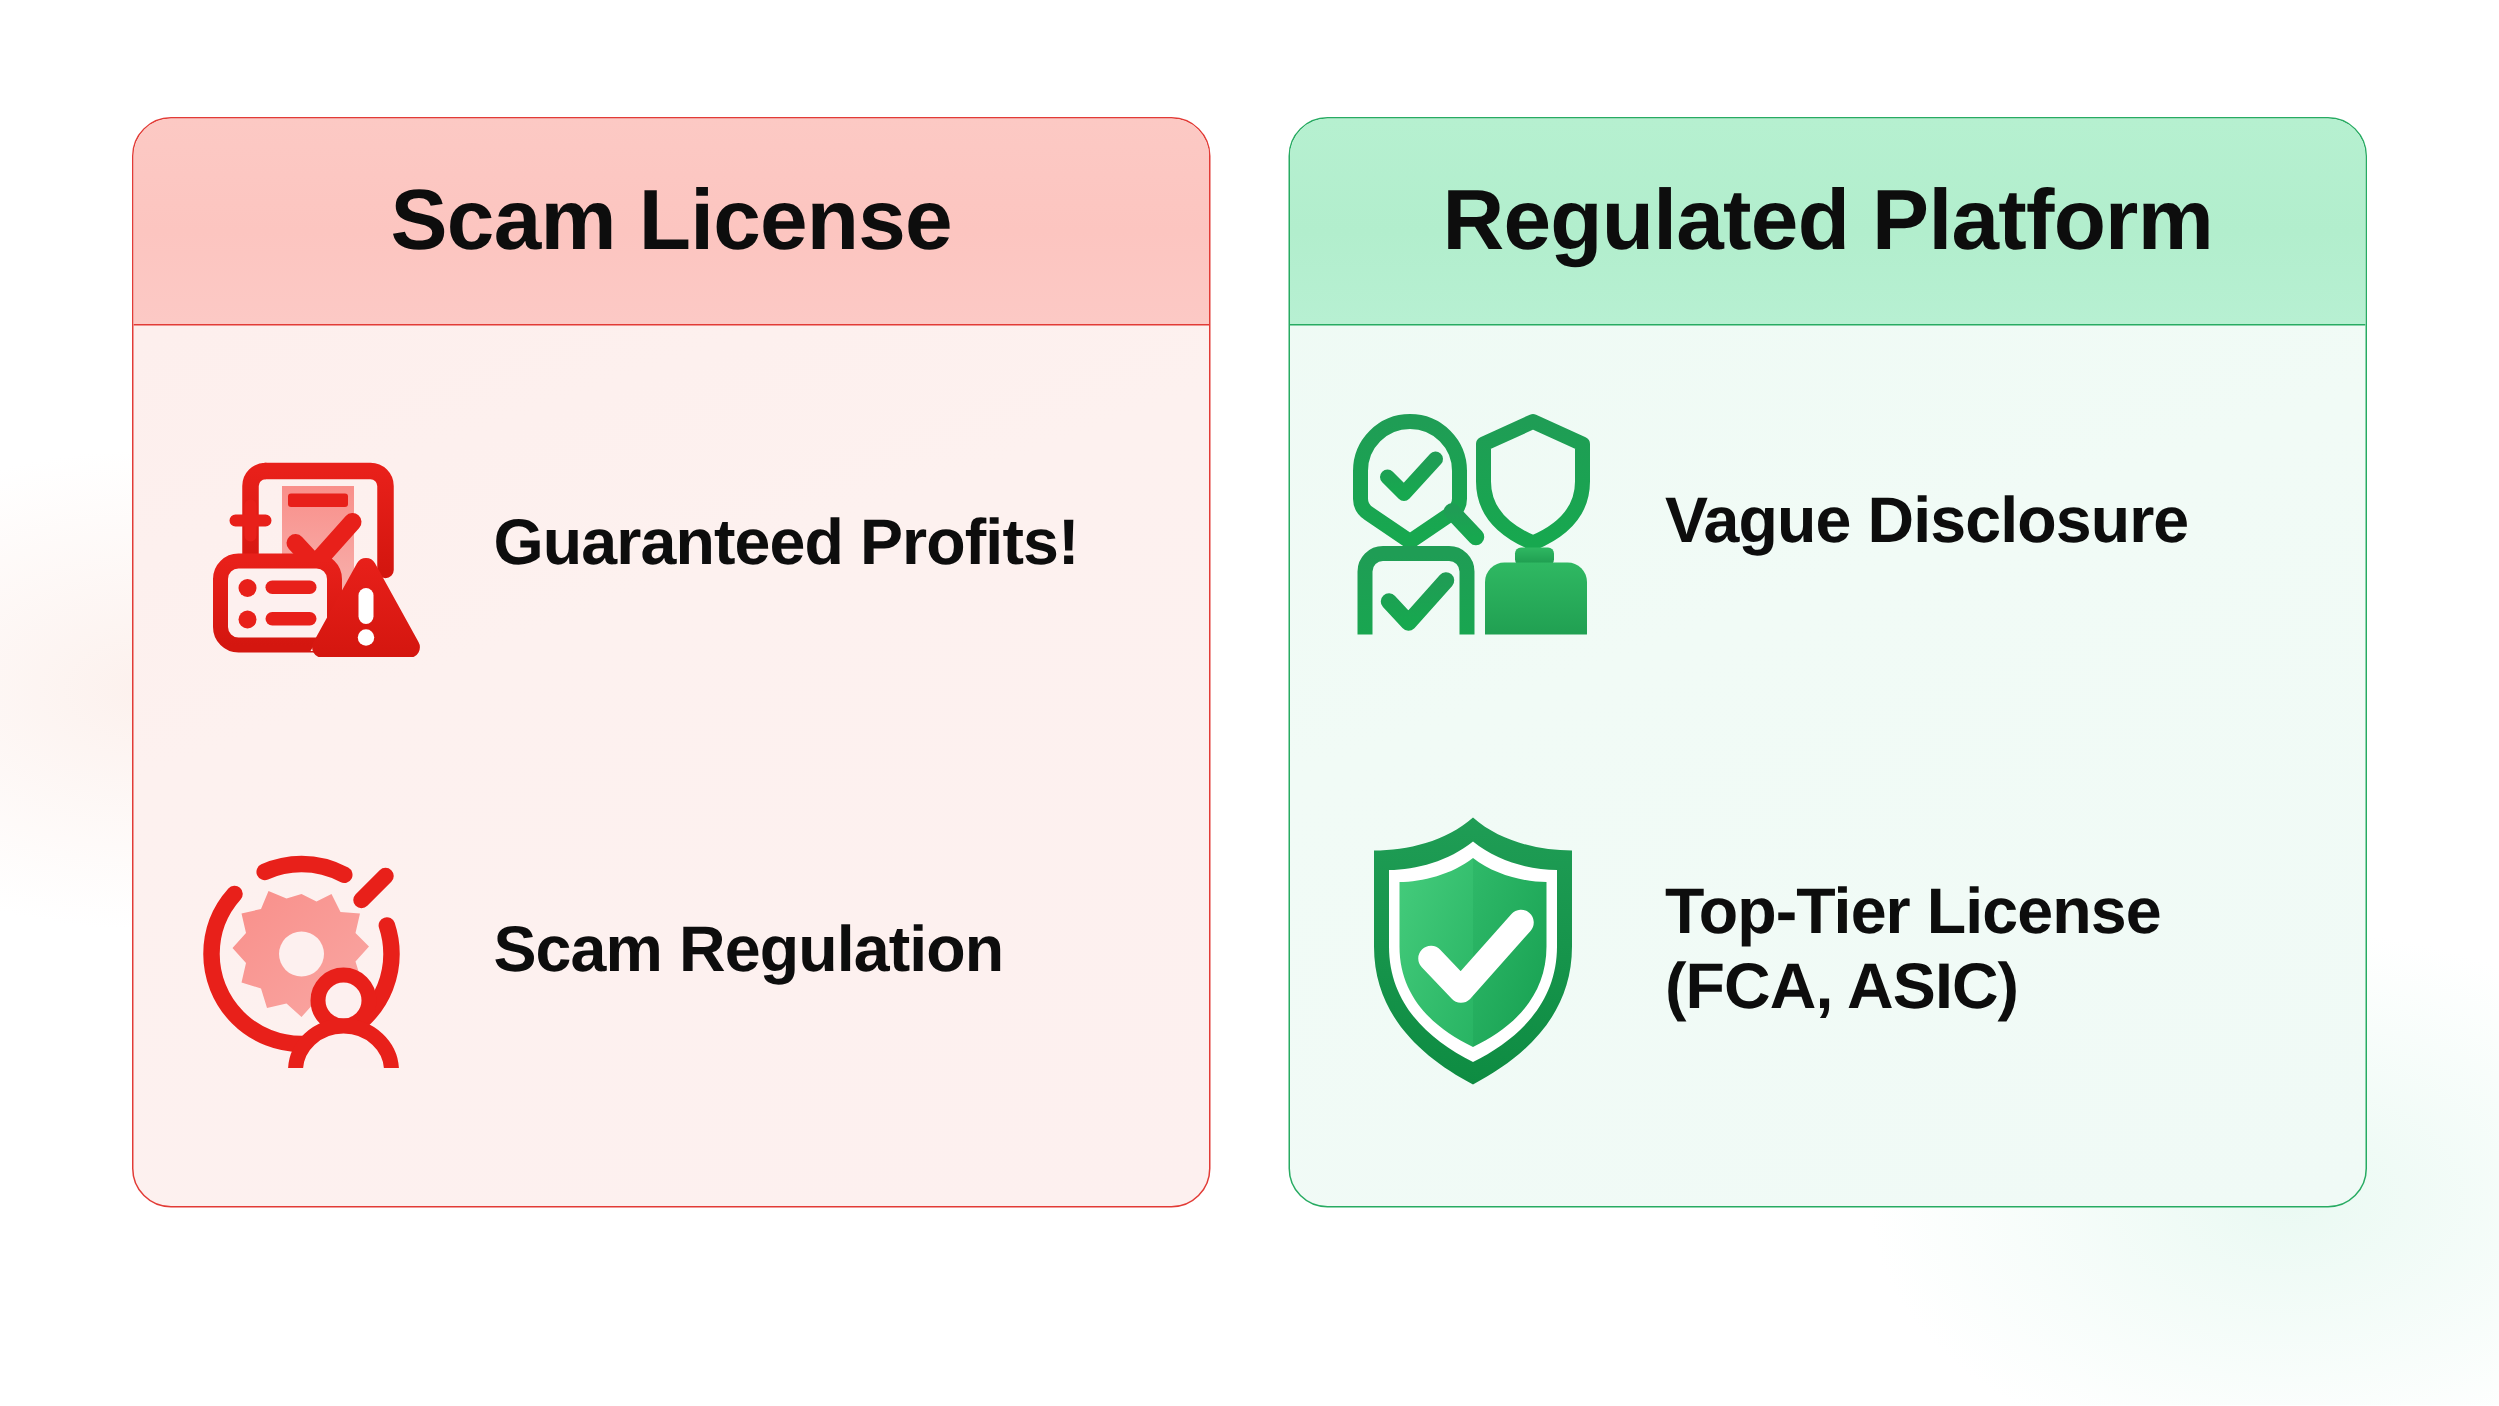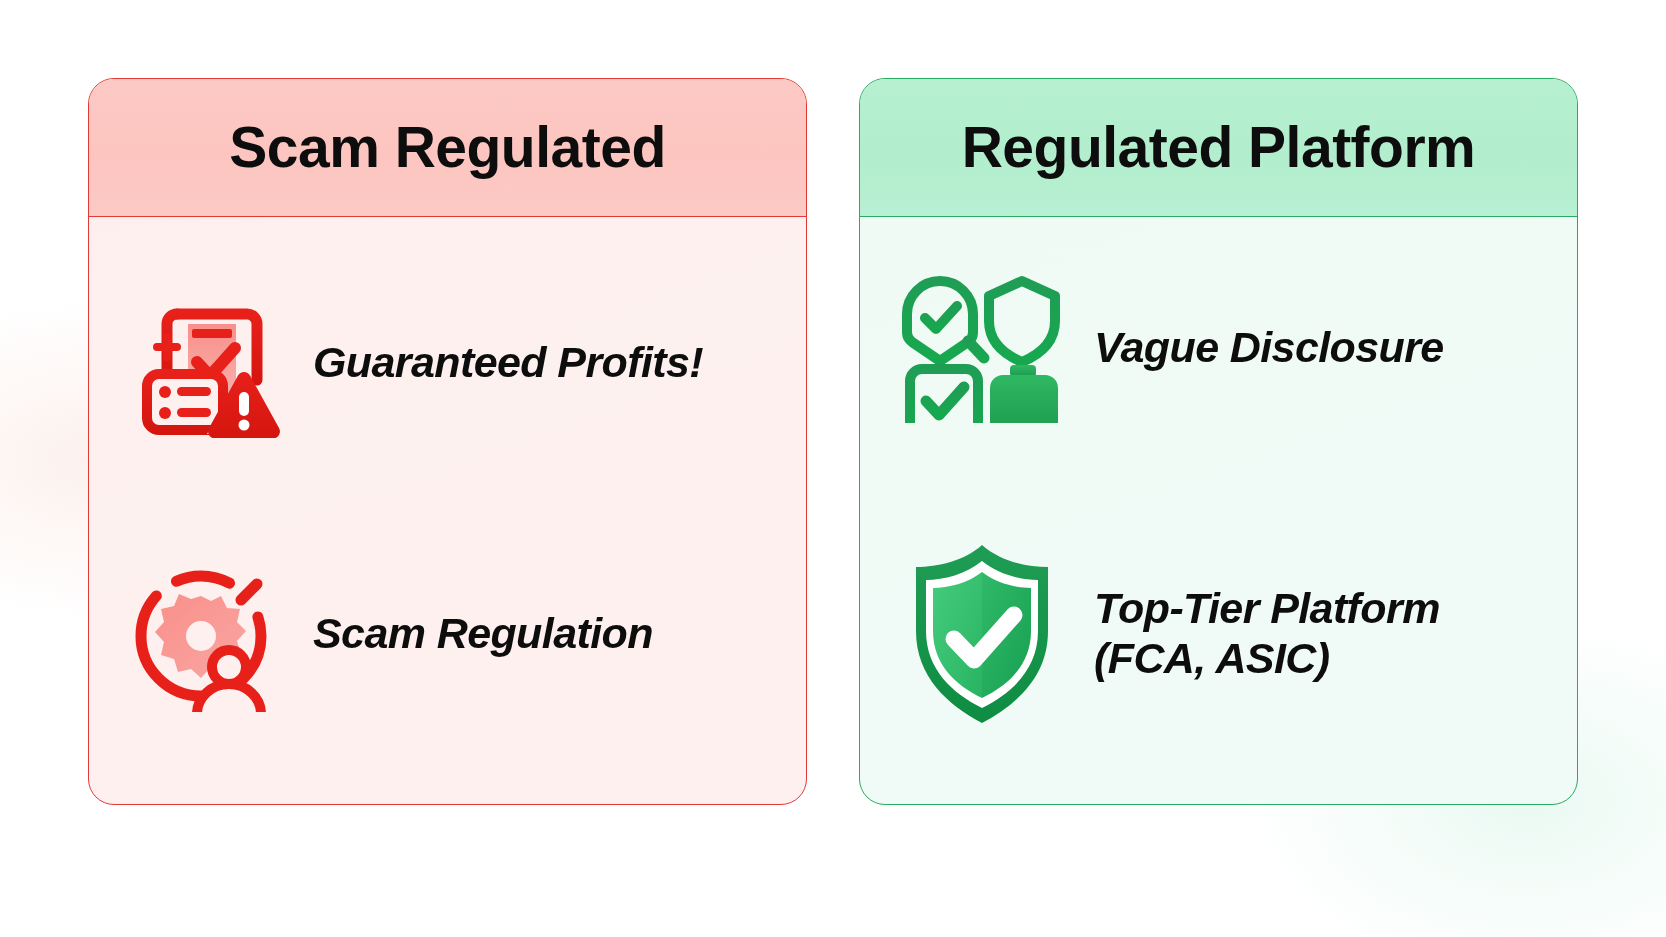--- a/index.html
+++ b/index.html
@@ -103,22 +103,21 @@
     flex-direction: column;
     justify-content: center;
     gap: 118px;
     padding: 0 42px 22px 42px;
     box-sizing: border-box;
   }
 
   .feature-row {
     display: flex;
     align-items: center;
-    gap: 32px;
-    font-style: italic;
+    gap: 48px;
   }
   .feature-icon {
     flex: 0 0 auto;
     width: 150px;
     height: 150px;
     display: flex;
     align-items: center;
     justify-content: center;
   }
   .feature-icon svg { display: block; }
@@ -142,21 +141,21 @@
 <div class="canvas">
 
   <div class="bg-glow-left"></div>
   <div class="bg-glow-right"></div>
 
   <div class="board">
 
     <section class="card card-scam">
 
       <header class="card-header">
-        <h2 class="card-title">Scam Regulated</h2>
+        <h2 class="card-title">Scam License</h2>
       </header>
 
       <div class="card-body">
 
         <div class="feature-row row-scam-1">
           <span class="feature-icon">
             <svg width="150" height="150" viewBox="0 0 150 150" xmlns="http://www.w3.org/2000/svg">
               <defs>
                 <linearGradient id="redPaleGrad" x1="0" y1="0" x2="0" y2="1">
                   <stop offset="0%" stop-color="#f98f8a"></stop>
@@ -281,21 +280,21 @@
               <path d="M80 4 C62 20 36 26 14 26 v64 c0 46 32 74 66 92 c34 -18 66 -46 66 -92 V26 c-22 0 -48 -6 -66 -22 Z" fill="url(#shieldOuter)"></path>
 
               <path d="M80 20 C64 33 42 39 24 39 v51 c0 38 26 62 56 77 c30 -15 56 -39 56 -77 V39 c-18 0 -40 -6 -56 -19 Z" fill="#ffffff"></path>
 
               <path d="M80 31 C66 42 46 47 31 47 v43 c0 33 22 54 49 67 V31 Z" fill="url(#shieldInnerL)"></path>
               <path d="M80 31 C94 42 114 47 129 47 v43 c0 33 -22 54 -49 67 V31 Z" fill="url(#shieldInnerR)"></path>
 
               <path d="M52 98 L72 119 L112 74" fill="none" stroke="#ffffff" stroke-width="17" stroke-linecap="round" stroke-linejoin="round"></path>
             </svg>
           </span>
-          <span class="feature-label">Top-Tier Platform
+          <span class="feature-label">Top-Tier License
 (FCA, ASIC)</span>
         </div>
 
       </div>
     </section>
 
   </div>
 </div>
 
 </body></html>

